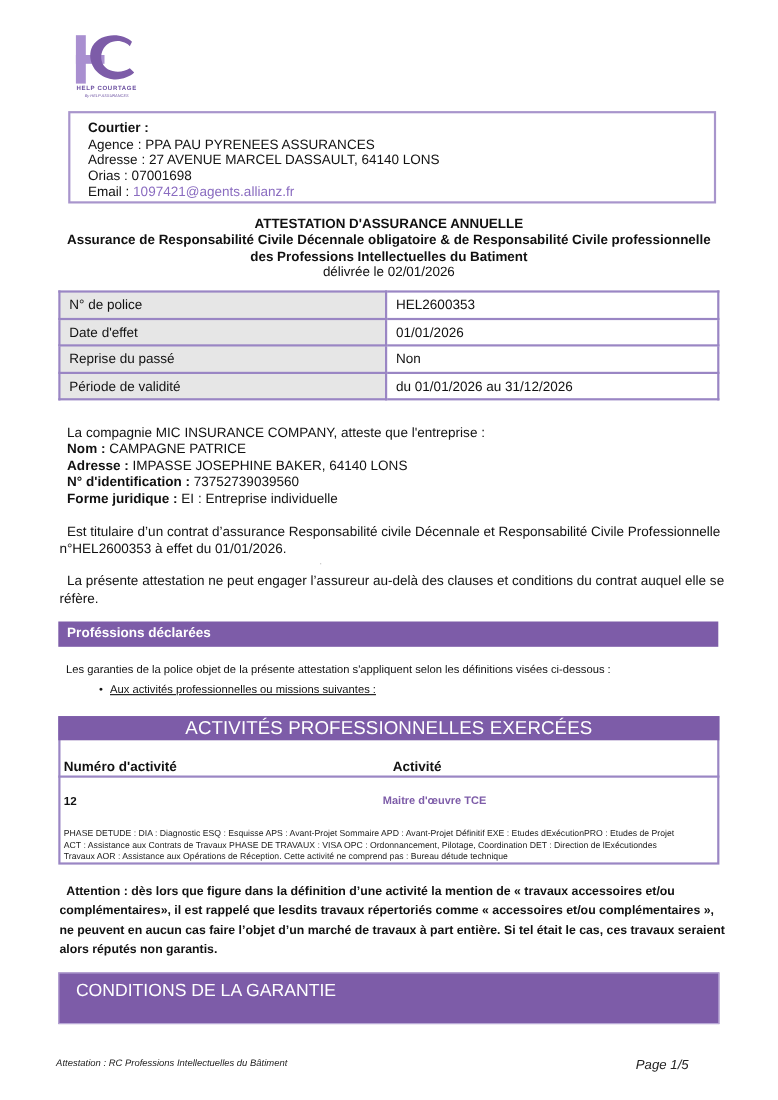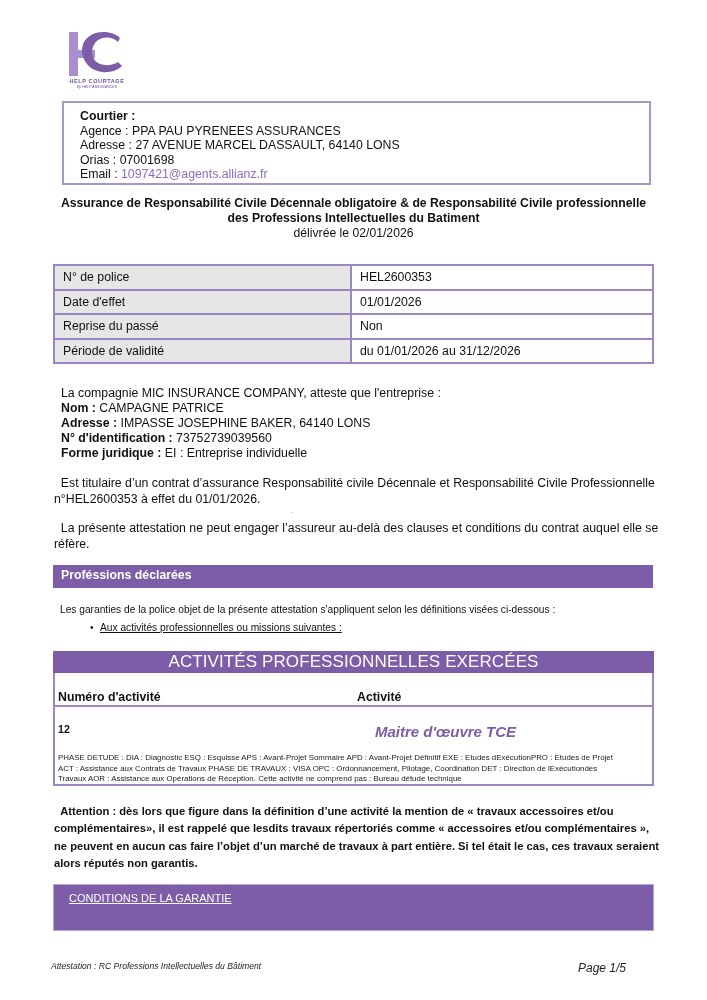--- a/index.html
+++ b/index.html
@@ -44,28 +44,28 @@
     .prof-bullet { left: 90px; top: 622px; width: 400px; font-size: 10.2px; text-decoration: underline; }
     .prof-bullet .bul { display: inline-block; width: 10px; }
 
     
     .act-box { left: 53px; top: 651px; width: 601px; height: 135px; border: 2px solid #9a86c4; box-sizing: border-box; }
     .act-head { left: 53px; top: 651px; width: 601px; height: 22px; background: #7d5ca8; color: #ffffff; font-size: 17px; text-align: center; line-height: 22px; font-weight: normal; letter-spacing: 0.1px; }
     .act-col1 { left: 58px; top: 690px; font-size: 12.3px; font-weight: bold; }
     .act-col2 { left: 357px; top: 690px; font-size: 12.3px; font-weight: bold; }
     .act-sep { left: 53px; top: 705px; width: 601px; height: 2px; background: #9a86c4; }
     .act-num { left: 58px; top: 723px; font-size: 10.6px; font-weight: bold; }
-    .act-name { left: 375px; top: 723px; font-size: 15px; font-weight: bold; color: #7d5ca8; font-style: italic; }
+    .act-name { left: 348px; top: 723px; font-size: 10px; font-weight: bold; color: #7d5ca8; }
     .act-desc { left: 58px; top: 753px; width: 592px; font-size: 7.9px; line-height: 10.5px; color: #222222; }
 
     
     .attention { left: 54px; top: 803px; width: 610px; font-size: 11.2px; line-height: 17.3px; font-weight: bold; }
 
     
-    .cond-bar { left: 53px; top: 884px; width: 601px; height: 47px; background: #7d5ca8; color: #ffffff; font-size: 11px; box-sizing: border-box; padding: 7px 0 0 15px; border: 1px solid #b8a8d6; text-decoration: underline; }
+    .cond-bar { left: 53px; top: 884px; width: 601px; height: 47px; background: #7d5ca8; color: #ffffff; font-size: 16px; box-sizing: border-box; padding: 7px 0 0 15px; border: 1px solid #b8a8d6; }
 
     
     .footer-left { left: 51px; top: 961px; font-size: 8.6px; font-style: italic; color: #222222; }
     .footer-right { left: 578px; top: 961px; font-size: 12px; font-style: italic; color: #222222; }
   </style>
 </head>
 <body>
 
 <div class="abs logo">
   <svg width="70" height="48" viewBox="0 0 70 48">
@@ -79,20 +79,21 @@
 
 <div class="abs courtier">
   <div class="title">Courtier :</div>
   <div><span>Agence : </span><span>PPA PAU PYRENEES ASSURANCES</span></div>
   <div><span>Adresse : </span><span>27 AVENUE MARCEL DASSAULT, 64140 LONS</span></div>
   <div><span>Orias : </span><span>07001698</span></div>
   <div><span>Email : </span><span class="email">1097421@agents.allianz.fr</span></div>
 </div>
 
 <div class="abs heading">
+  <div class="b">ATTESTATION D'ASSURANCE ANNUELLE</div>
   <div class="b">Assurance de Responsabilité Civile Décennale obligatoire &amp; de Responsabilité Civile professionnelle</div>
   <div class="b">des Professions Intellectuelles du Batiment</div>
   <div>délivrée le 02/01/2026</div>
 </div>
 
 <table class="abs policy">
   <tbody>
     <tr>
       <td class="lab">N° de police</td>
       <td class="val">HEL2600353</td>

